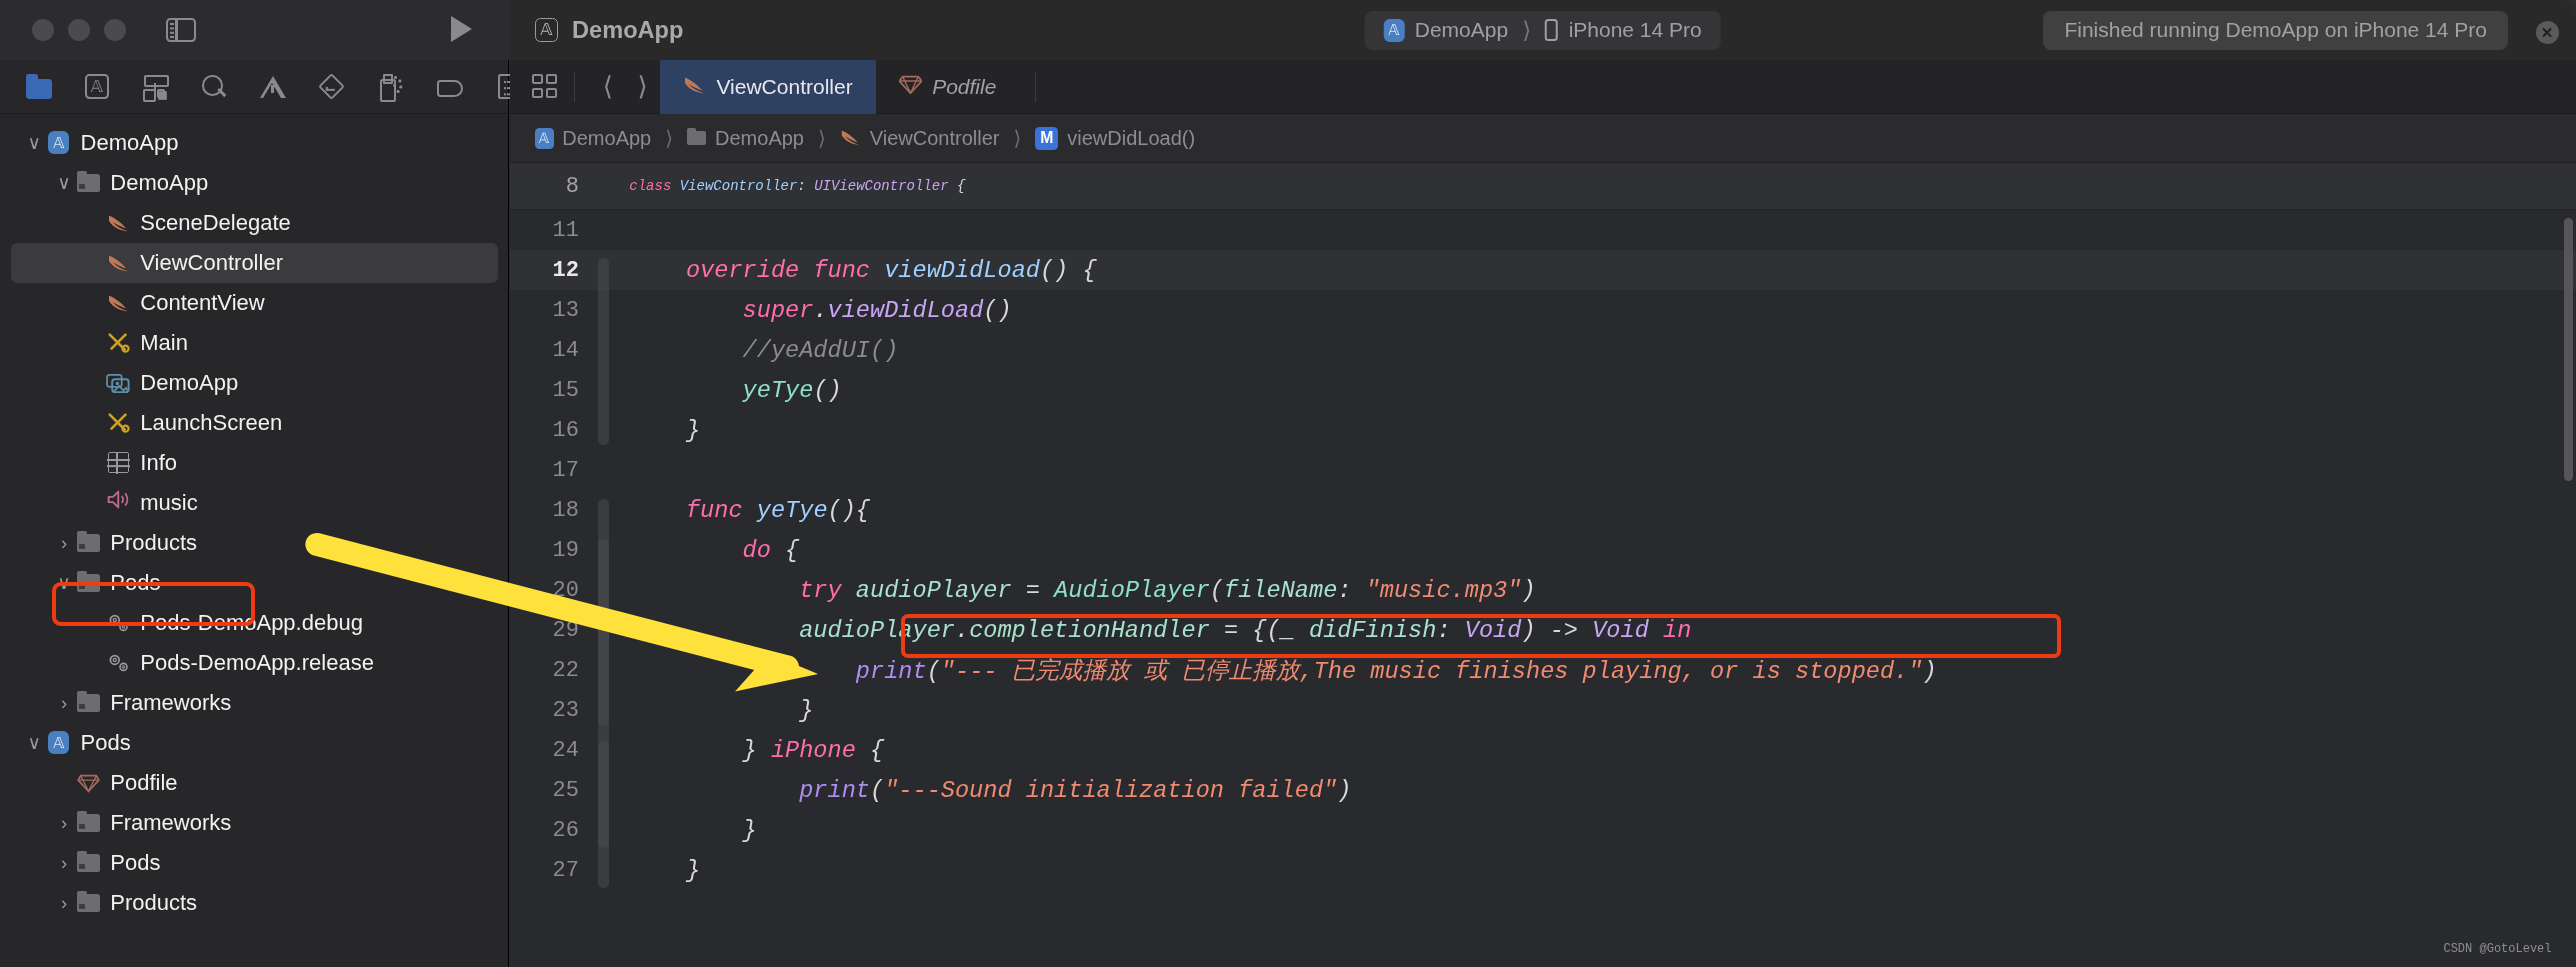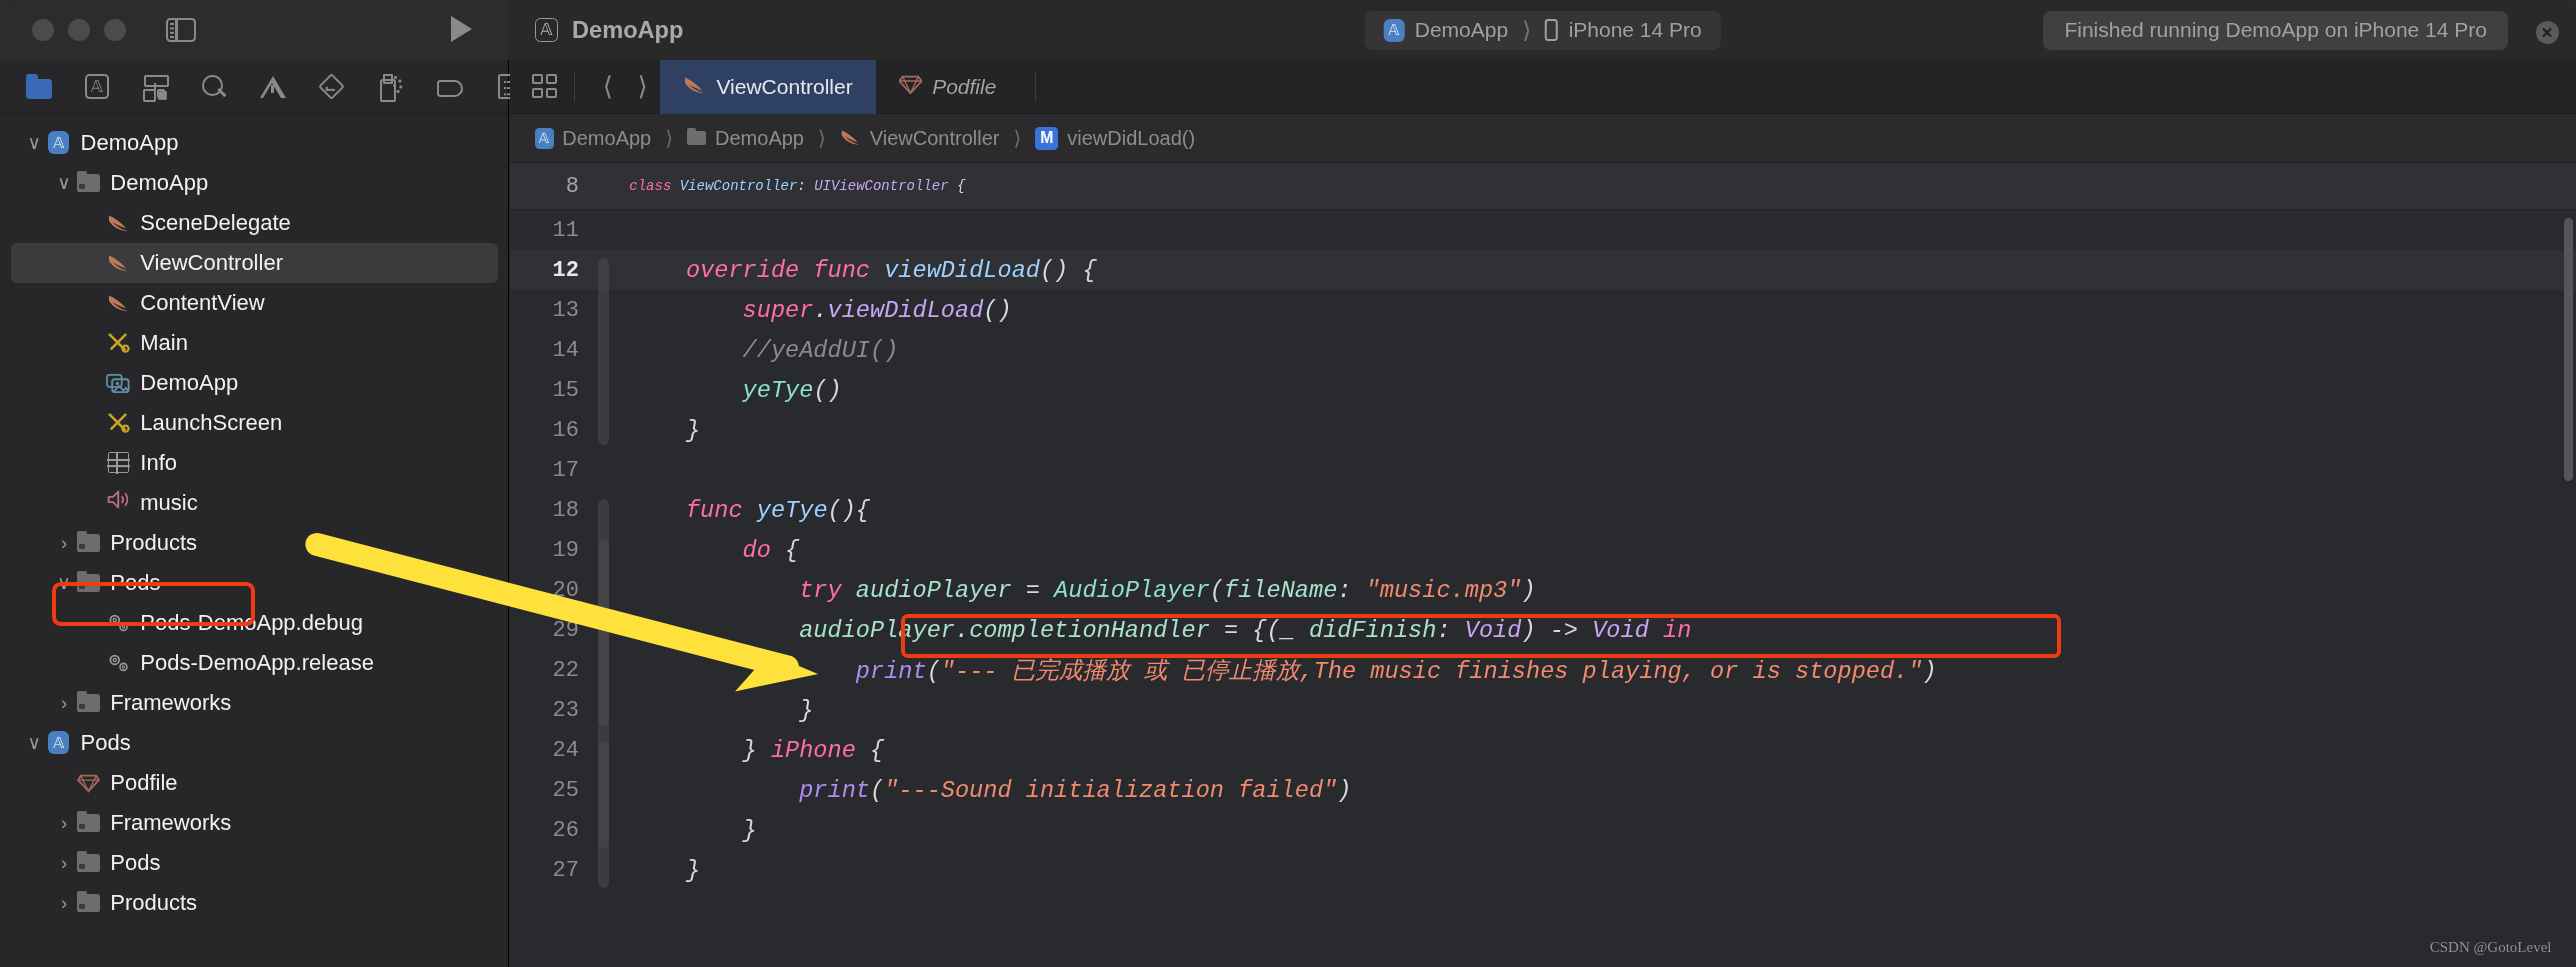--- a/index.html
+++ b/index.html
@@ -328,22 +328,22 @@
 
   #hl-line20 {
     position:absolute;
     left: 901px; top: 614px; width: 1160px; height: 44px;
     border: 4.4px solid #ef3b11; border-radius: 7px;
     z-index: 7; pointer-events:none;
   }
   #arrow { position:absolute; left:0; top:0; z-index: 8; pointer-events:none; }
   #watermark {
     position:absolute; right: 24.5px; bottom: 12.3px;
-    color:#8f8f93; font-size: 15px; z-index: 9;
-    font-family:Liberation Serif, serif;
+    color:#8f8f93; font-size: 12px; z-index: 9;
+    font-family:Liberation Mono, monospace;
   }
   #vscroll {
     position:absolute; right: 3.5px; top: 158px; width: 8.8px; height: 263px;
     background:#55555a; border-radius: 4.4px;
   }
 </style>
 </head>
 <body>
 
 <div id="window">

